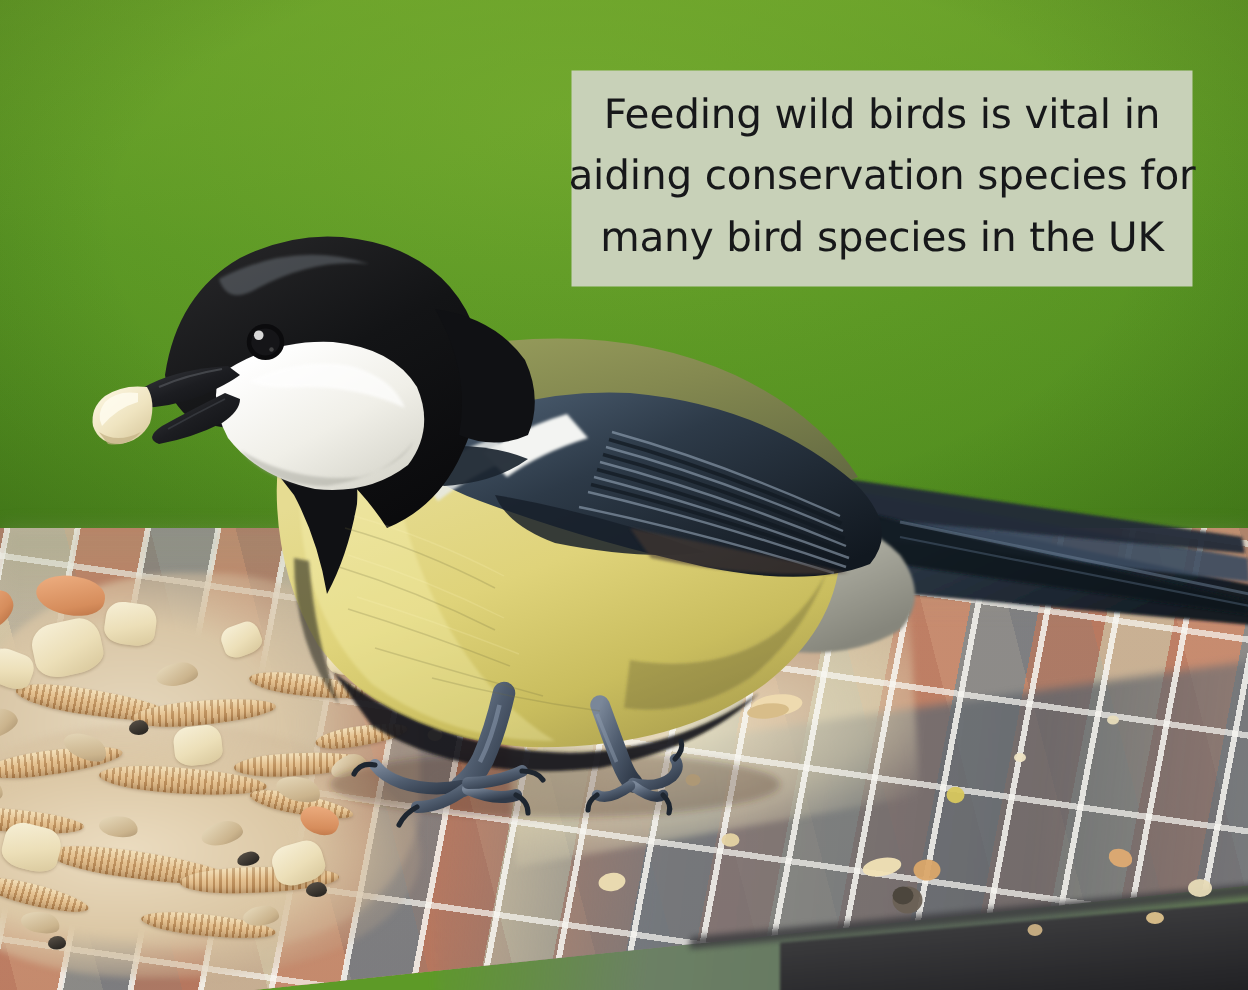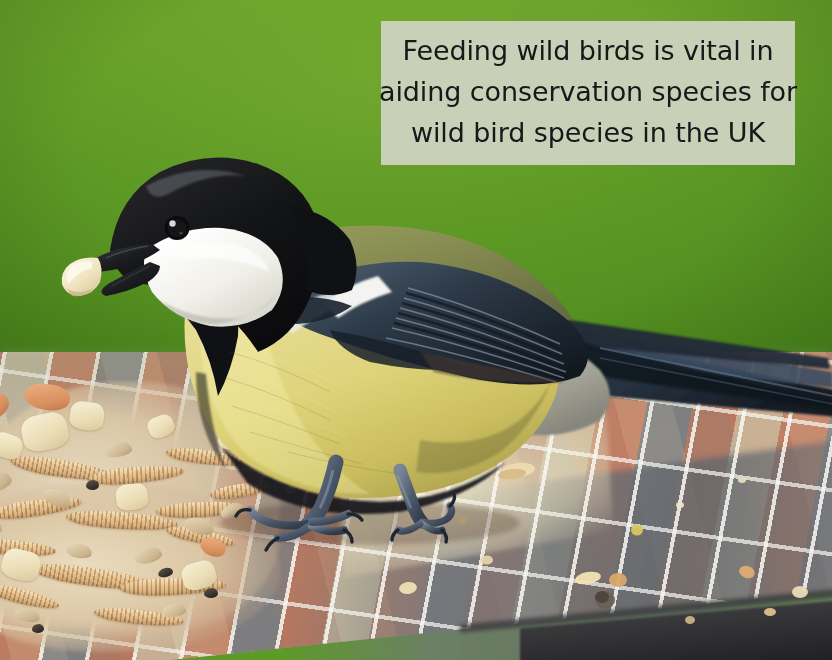--- a/index.html
+++ b/index.html
@@ -209,21 +209,21 @@
 
   .crumbs { position: absolute; left: 0; top: 0; width: 832px; height: 660px; pointer-events: none; }
 
   
   .bird { position: absolute; left: 0; top: 0; width: 832px; height: 660px; }
 
   
   .caption-box {
     position: absolute;
     left: 381px;
-    top: 21px;
+    top: 47px;
     width: 414px;
     height: 144px;
     background: #c8d1b8;
     display: flex;
     flex-direction: column;
     align-items: center;
     justify-content: center;
     box-sizing: border-box;
     padding: 4px 10px 8px 10px;
   }
@@ -533,16 +533,16 @@
         <path d="M236,344 Q286,358 336,384"></path>
         <path d="M232,370 Q284,386 336,412"></path>
         <path d="M238,398 Q290,414 346,436"></path>
       </g>
     </g>
   </svg>
 
   <div class="caption-box">
     <div class="caption-line">Feeding wild birds is vital in</div>
     <div class="caption-line">aiding conservation species for</div>
-    <div class="caption-line">wild bird species in the UK</div>
+    <div class="caption-line">many bird species in the UK</div>
   </div>
 
 </div>
 
 </body></html>

